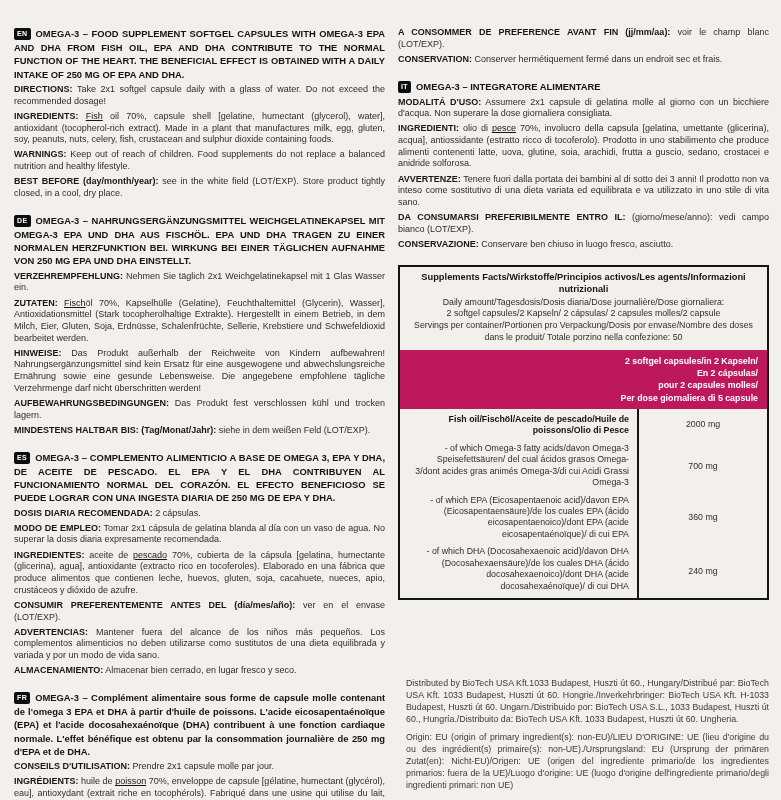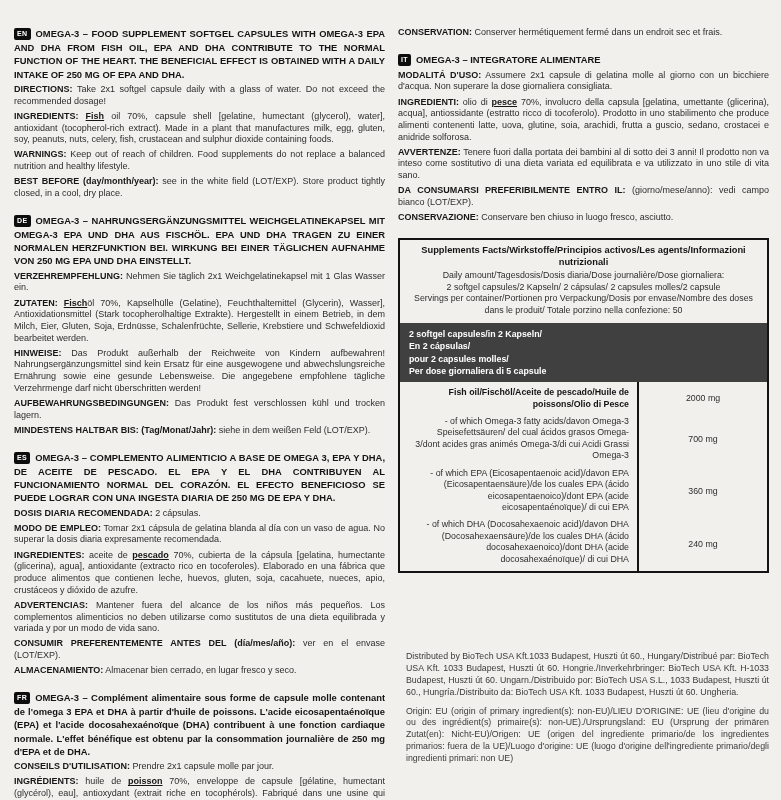--- a/index.html
+++ b/index.html
@@ -24,28 +24,28 @@
     font-size:7px;font-weight:bold;letter-spacing:.4px;
     padding:1px 3px;border-radius:2px;margin-right:5px;
     position:relative;top:-1px;
   }
   .body{
     margin:0 0 3.5px 0;
     font-size:9px;line-height:1.3;
     text-align:justify;color:#2d2d2d;
   }
   .lbl{color:#161616;}
-  .em{font-weight:bold;text-decoration:underline;color:#161616;}
+  .em{font-weight:normal;text-decoration:underline;color:#161616;}
   
   .facts{border:2px solid #141414;margin-top:10px;}
   .facts-head{padding:4px 8px 6px 8px;font-size:8.8px;line-height:1.34;color:#2d2d2d;text-align:center;}
   .facts-title{font-weight:bold;font-size:9.3px;color:#141414;margin-bottom:1px;}
   .facts-band{
-    background:#404040;color:#ffffff;font-weight:bold;
-    text-align:left;font-size:8.8px;line-height:1.4;
+    background:#be185d;color:#ffffff;font-weight:bold;
+    text-align:right;font-size:8.8px;line-height:1.4;
     padding:5px 9px;
   }
   .facts-rows{}
   .frow{display:flex;align-items:stretch;}
   .fname{flex:1;padding:3px 8px 3px 8px;font-size:8.8px;line-height:1.3;text-align:right;}
   .fname.b{font-weight:bold;color:#141414;}
   .fname.i1{padding-left:15px;text-indent:-6px;}
   .fname.i2{padding-left:20px;text-indent:-6px;}
   .famt{
     width:128px;border-left:2px solid #141414;
@@ -79,37 +79,38 @@
       <p class="body"><b class="lbl">HINWEISE:</b><span> Das Produkt außerhalb der Reichweite von Kindern aufbewahren! Nahrungsergänzungsmittel sind kein Ersatz für eine ausgewogene und abwechslungsreiche Ernährung sowie eine gesunde Lebensweise. Die angegebene empfohlene tägliche Verzehrmenge darf nicht überschritten werden!</span><span class="em"></span><span></span></p>
       <p class="body"><b class="lbl">AUFBEWAHRUNGSBEDINGUNGEN:</b><span> Das Produkt fest verschlossen kühl und trocken lagern.</span><span class="em"></span><span></span></p>
       <p class="body"><b class="lbl">MINDESTENS HALTBAR BIS: (Tag/Monat/Jahr):</b><span> siehe in dem weißen Feld (LOT/EXP).</span><span class="em"></span><span></span></p>
     </section>
 
     <section class="sec">
       <p class="head"><span class="badge">ES</span><span>OMEGA-3 – COMPLEMENTO ALIMENTICIO A BASE DE OMEGA 3, EPA Y DHA, DE ACEITE DE PESCADO. EL EPA Y EL DHA CONTRIBUYEN AL FUNCIONAMIENTO NORMAL DEL CORAZÓN. EL EFECTO BENEFICIOSO SE PUEDE LOGRAR CON UNA INGESTA DIARIA DE 250 MG DE EPA Y DHA.</span></p>
       <p class="body"><b class="lbl">DOSIS DIARIA RECOMENDADA:</b><span> 2 cápsulas.</span><span class="em"></span><span></span></p>
       <p class="body"><b class="lbl">MODO DE EMPLEO:</b><span> Tomar 2x1 cápsula de gelatina blanda al día con un vaso de agua. No superar la dosis diaria expresamente recomendada.</span><span class="em"></span><span></span></p>
       <p class="body"><b class="lbl">INGREDIENTES:</b><span> aceite de </span><span class="em">pescado</span><span> 70%, cubierta de la cápsula [gelatina, humectante (glicerina), agua], antioxidante (extracto rico en tocoferoles). Elaborado en una fábrica que produce alimentos que contienen leche, huevos, gluten, soja, cacahuete, nueces, apio, crustáceos y dióxido de azufre.</span></p>
+      <p class="body"><b class="lbl">CONSUMIR PREFERENTEMENTE ANTES DEL (día/mes/año):</b><span> ver en el envase (LOT/EXP).</span><span class="em"></span><span></span></p>
       <p class="body"><b class="lbl">ADVERTENCIAS:</b><span> Mantener fuera del alcance de los niños más pequeños. Los complementos alimenticios no deben utilizarse como sustitutos de una dieta equilibrada y variada y por un modo de vida sano.</span><span class="em"></span><span></span></p>
-      <p class="body"><b class="lbl">CONSUMIR PREFERENTEMENTE ANTES DEL (día/mes/año):</b><span> ver en el envase (LOT/EXP).</span><span class="em"></span><span></span></p>
       <p class="body"><b class="lbl">ALMACENAMIENTO:</b><span> Almacenar bien cerrado, en lugar fresco y seco.</span><span class="em"></span><span></span></p>
     </section>
 
     <section class="sec">
       <p class="head"><span class="badge">FR</span><span>OMEGA-3 – Complément alimentaire sous forme de capsule molle contenant de l'omega 3 EPA et DHA à partir d'huile de poissons. L'acide eicosapentaénoïque (EPA) et l'acide docosahexaénoïque (DHA) contribuent à une fonction cardiaque normale. L'effet bénéfique est obtenu par la consommation journalière de 250 mg d'EPA et de DHA.</span></p>
       <p class="body"><b class="lbl">CONSEILS D'UTILISATION:</b><span> Prendre 2x1 capsule molle par jour.</span><span class="em"></span><span></span></p>
       <p class="body"><b class="lbl">INGRÉDIENTS:</b><span> huile de </span><span class="em">poisson</span><span> 70%, enveloppe de capsule [gélatine, humectant (glycérol), eau], antioxydant (extrait riche en tocophérols). Fabriqué dans une usine qui utilise du lait, des oeufs, du gluten, du soja, des cacahuètes, des arachides, du céléri, des crustacés et du dioxyde de soufre.</span></p>
 
     </section>
 
   </div>
 
   <div class="col">
 
     <section class="sec">
+      <p class="body"><b class="lbl">A CONSOMMER DE PREFERENCE AVANT FIN (jj/mm/aa):</b><span> voir le champ blanc (LOT/EXP).</span><span class="em"></span><span></span></p>
       <p class="body"><b class="lbl">CONSERVATION:</b><span> Conserver hermétiquement fermé dans un endroit sec et frais.</span><span class="em"></span><span></span></p>
     </section>
 
     <section class="sec">
       <p class="head"><span class="badge">IT</span><span>OMEGA-3 – INTEGRATORE ALIMENTARE</span></p>
       <p class="body"><b class="lbl">MODALITÁ D'USO:</b><span> Assumere 2x1 capsule di gelatina molle al giorno con un bicchiere d'acqua. Non superare la dose giornaliera consigliata.</span><span class="em"></span><span></span></p>
       <p class="body"><b class="lbl">INGREDIENTI:</b><span> olio di </span><span class="em">pesce</span><span> 70%, involucro della capsula [gelatina, umettante (glicerina), acqua], antiossidante (estratto ricco di tocoferolo). Prodotto in uno stabilimento che produce alimenti contenenti latte, uova, glutine, soia, arachidi, frutta a guscio, sedano, crostacei e anidride solforosa.</span></p>
       <p class="body"><b class="lbl">AVVERTENZE:</b><span> Tenere fuori dalla portata dei bambini al di sotto dei 3 anni! Il prodotto non va inteso come sostitutivo di una dieta variata ed equilibrata e va utilizzato in uno stile di vita sano.</span><span class="em"></span><span></span></p>
       <p class="body"><b class="lbl">DA CONSUMARSI PREFERIBILMENTE ENTRO IL:</b><span> (giorno/mese/anno): vedi campo bianco (LOT/EXP).</span><span class="em"></span><span></span></p>
       <p class="body"><b class="lbl">CONSERVAZIONE:</b><span> Conservare ben chiuso in luogo fresco, asciutto.</span><span class="em"></span><span></span></p>

